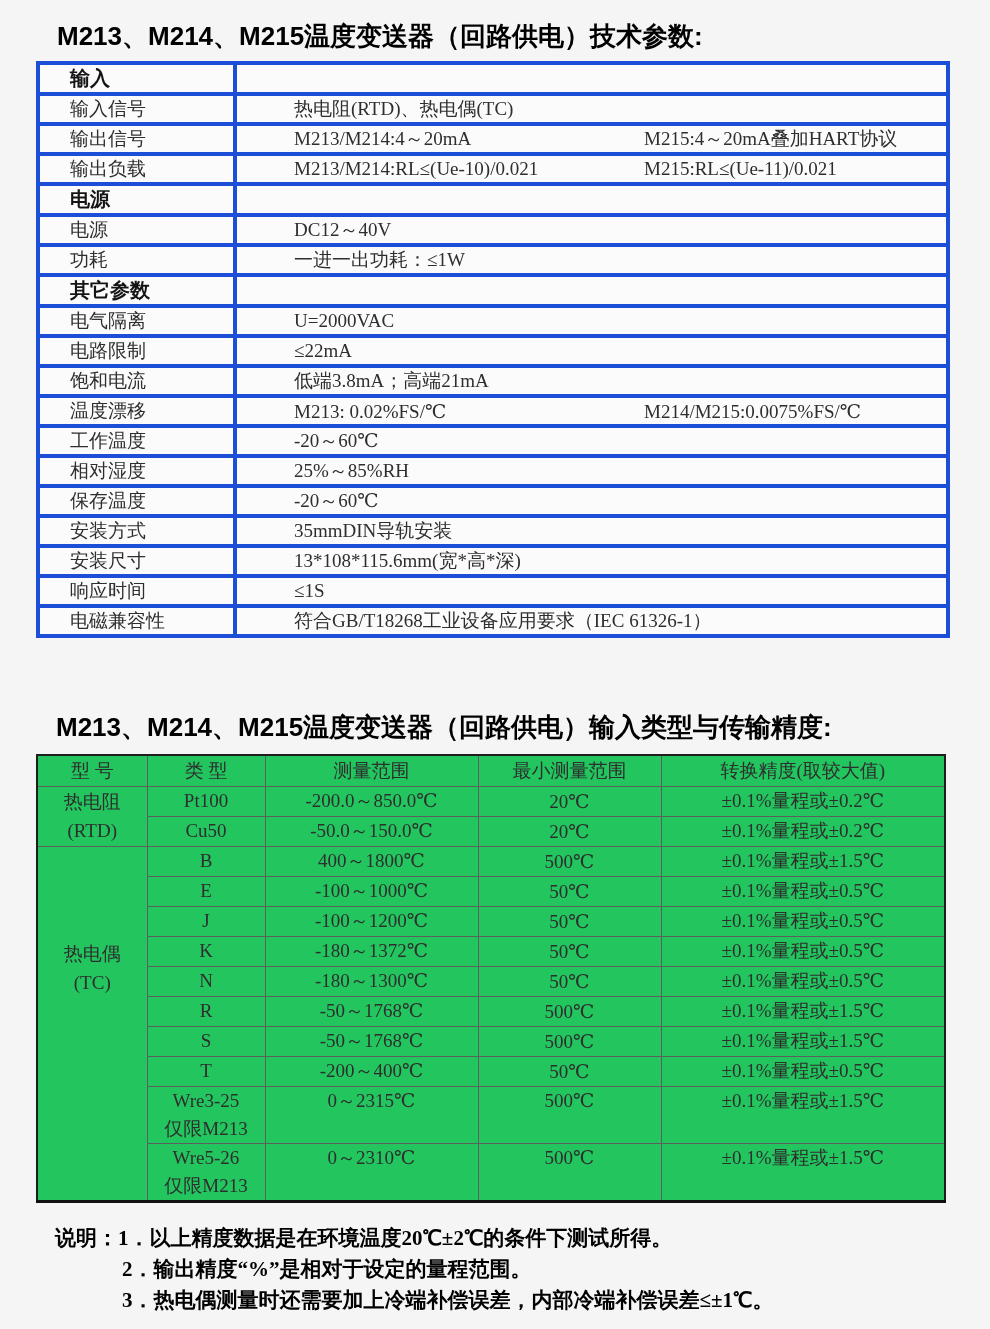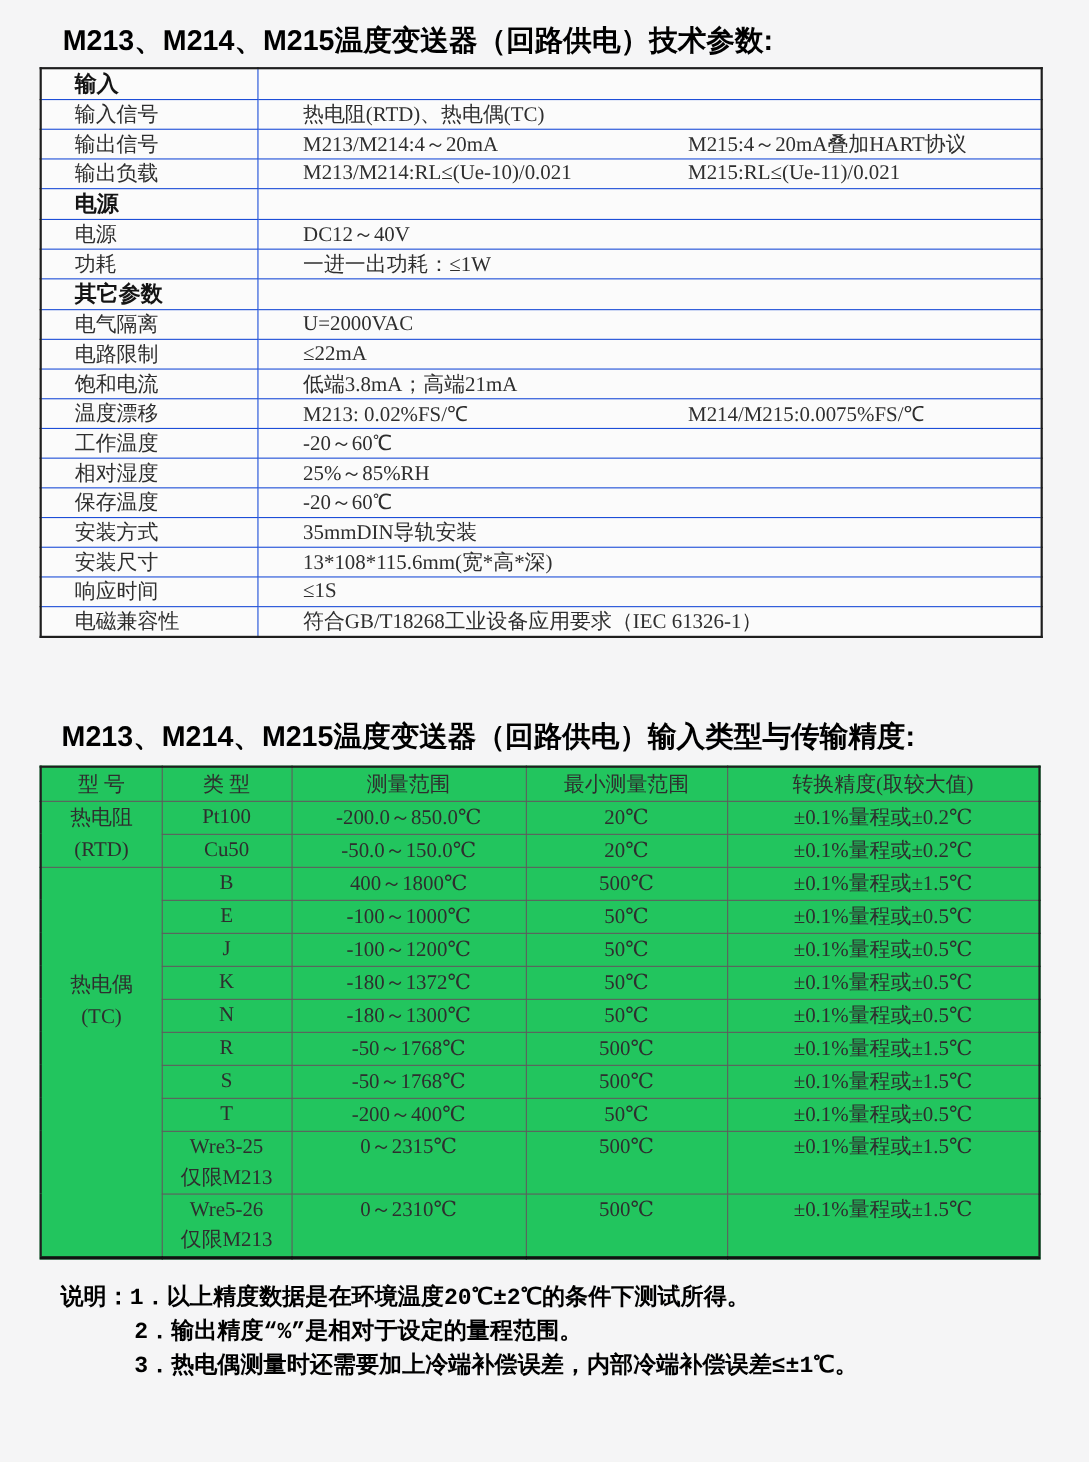--- a/index.html
+++ b/index.html
@@ -20,35 +20,35 @@
   
   table.spec{
     margin-left:36px;
     width:910px;
     border-collapse:collapse;
     table-layout:fixed;
     background:#fbfbfb;
     border:2px solid #1e1e1e;
   }
   table.spec td{
-    border:1px solid #1d4ed8;
+    border:4px solid #1d4ed8;
     box-sizing:border-box;
     font-size:19px;
     height:26px;
     padding:0;
     vertical-align:middle;
     white-space:nowrap;
     overflow:hidden;
   }
   table.spec td.lbl{padding-left:30px;}
   table.spec tr.sec td.lbl{
     font-family:"Liberation Sans","DejaVu Sans",sans-serif;
     font-weight:bold;color:#141414;font-size:20px;
   }
-  table.spec td.val{padding-left:41px;font-family:Liberation Serif, serif;}
+  table.spec td.val{padding-left:57px;}
   .v1{display:inline-block;min-width:350px;white-space:nowrap;}
   .v2{white-space:nowrap;}
 
   
   table.acc{
     margin-left:36px;
     width:908px;
     border-collapse:collapse;
     table-layout:fixed;
     background:#22c55e;
@@ -67,21 +67,21 @@
     overflow:hidden;
   }
   table.acc tr.head td{height:31px;}
   table.acc tr.tall td{height:57px;vertical-align:top;line-height:28px;}
   table.acc td.model{line-height:29px;}
   table.acc td.model.tc{padding-bottom:110px;}
 
   
   .notes{
     margin:20px 0 0 55px;
-    font-family:Liberation Mono, monospace;
+    font-family:Liberation Serif, serif;
     font-weight:bold;color:#000;
     font-size:21px;line-height:31px;
   }
   .note-line{white-space:nowrap;}
   .note-indent{padding-left:67px;}
 </style>
 </head>
 <body>
 
 <div class="title" id="title1">M213、M214、M215温度变送器（回路供电）技术参数:</div>

